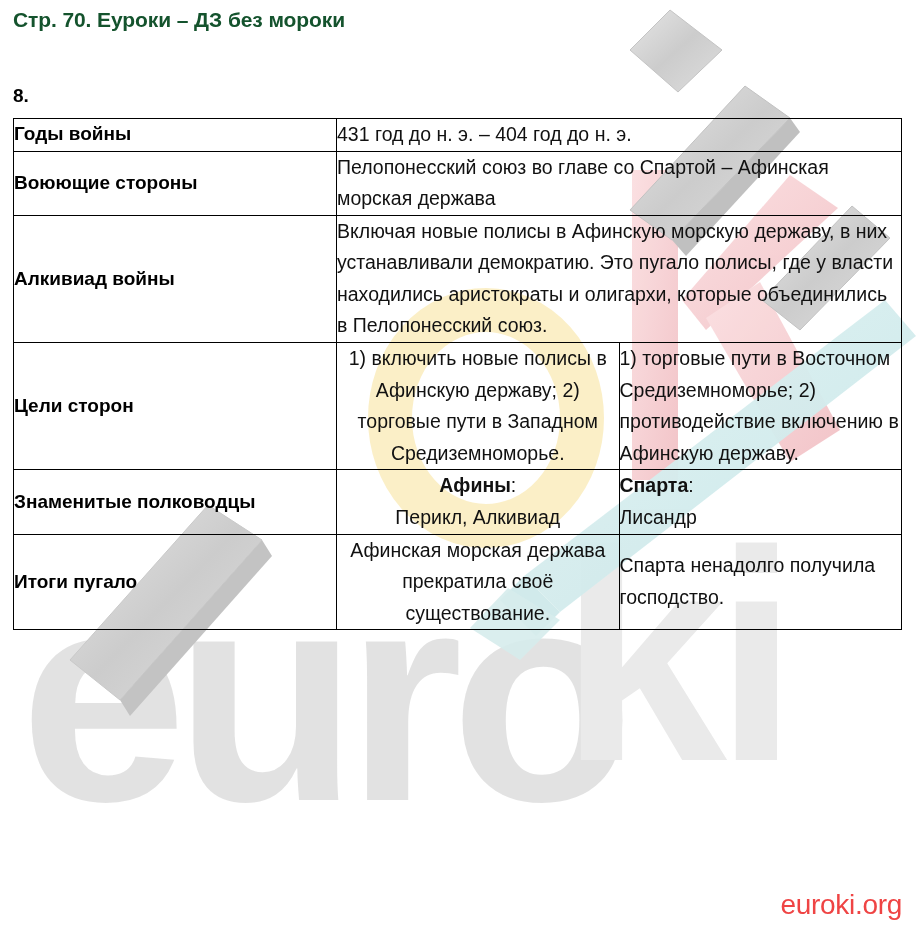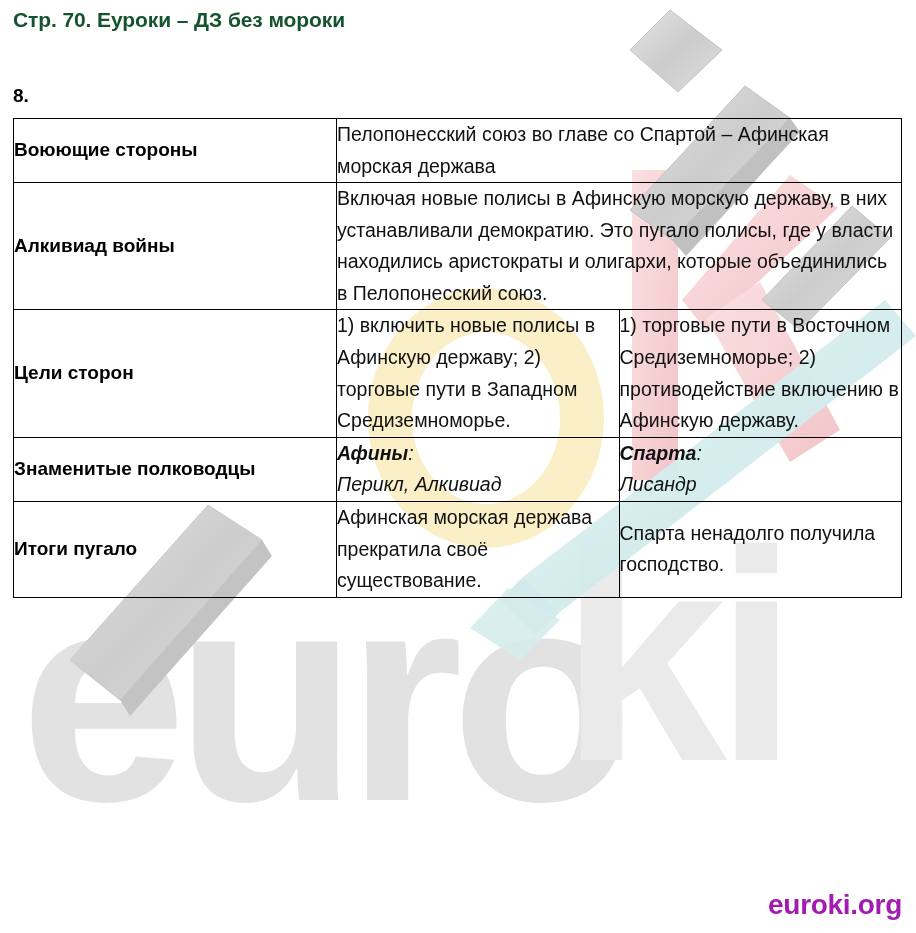--- a/index.html
+++ b/index.html
@@ -83,38 +83,37 @@
     color: #111;
     padding: 7px 6px 7px 12px;
     line-height: 1.62;
     vertical-align: top;
   }
   .value-cell.mid {
     vertical-align: middle;
   }
   .value-cell p {
     margin: 0;
-    font-style: italic;
   }
   .value-cell .bold {
     font-weight: bold;
   }
 
   
-  .split-left  { width: 300px; }
+  .split-left  { width: 300px; text-align: center; }
   .split-right { width: 265px; }
 
   
   .site-logo {
     position: absolute;
     right: 14px;
     top: 889px;
     font-size: 28px;
-    font-weight: bold;
-    color: #a21caf;
+    font-weight: normal;
+    color: #ef4444;
     letter-spacing: -0.3px;
   }
 </style>
 </head>
 <body>
 
 <div id="watermark-layer">
   <svg width="916" height="933" viewBox="0 0 916 933" xmlns="http://www.w3.org/2000/svg">
     <defs>
       <linearGradient id="grayGrad" x1="0" y1="0" x2="1" y2="1">
@@ -172,20 +171,24 @@
 
 <div id="page-root">
 
   <div class="page-header">Стр. 70. Еуроки – ДЗ без мороки</div>
 
   <div class="task-number">8.</div>
 
   <table class="data-table">
     <tbody>
 
+      <tr>
+        <td class="label-cell">Годы войны</td>
+        <td class="value-cell mid" colspan="2">431 год до н. э. – 404 год до н. э.</td>
+      </tr>
 
       <tr>
         <td class="label-cell">Воюющие стороны</td>
         <td class="value-cell" colspan="2">Пелопонесский союз во главе со Спартой – Афинская морская держава</td>
       </tr>
 
       <tr>
         <td class="label-cell">Алкивиад войны</td>
         <td class="value-cell" colspan="2">Включая новые полисы в Афинскую морскую державу, в них устанавливали демократию. Это пугало полисы, где у власти находились аристократы и олигархи, которые объединились в Пелопонесский союз.</td>
       </tr>

